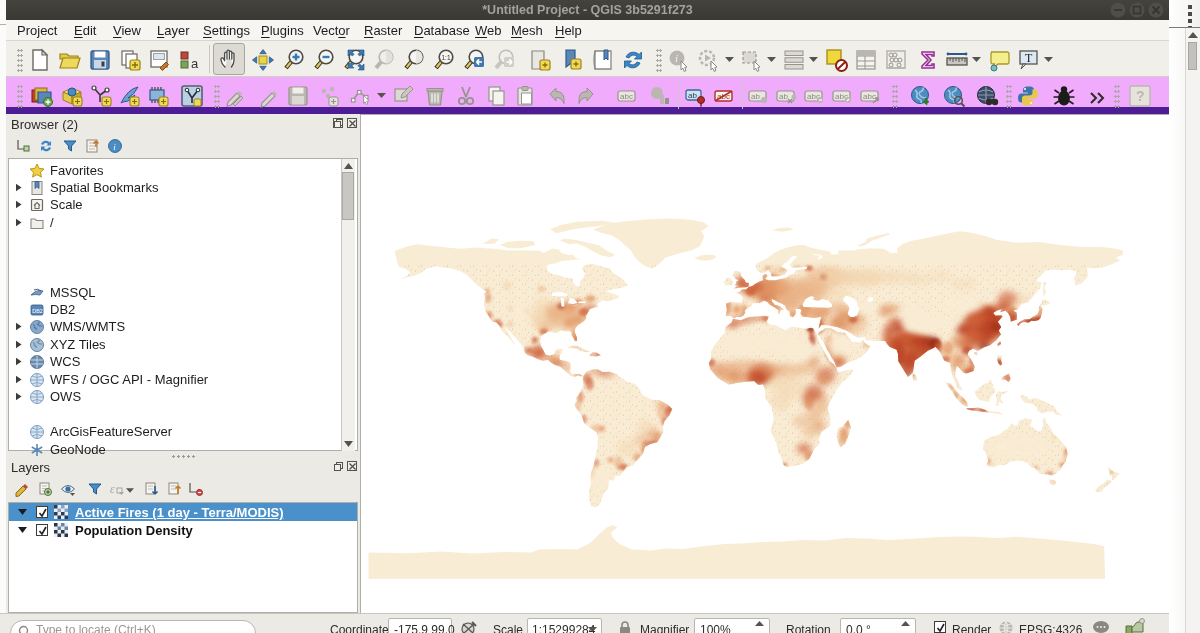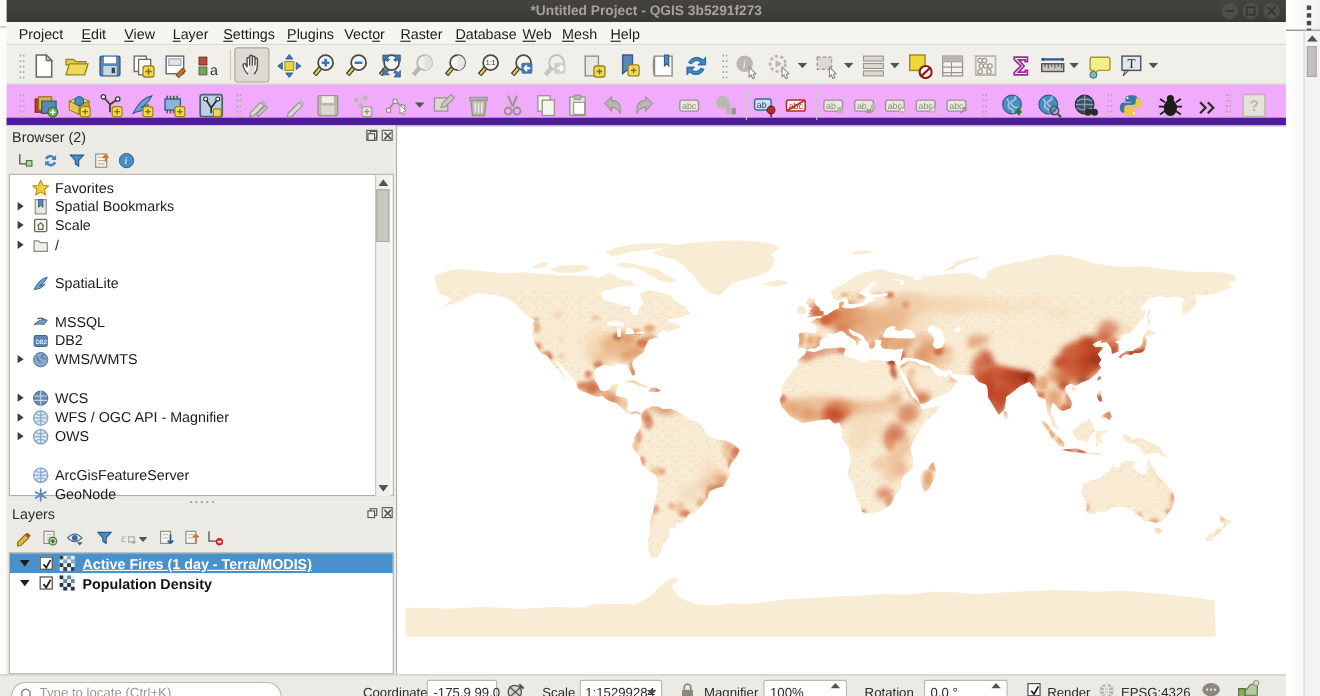--- a/index.html
+++ b/index.html
@@ -521,26 +521,20 @@
       </div>
       <div class="trow" style="top:99.82000000000001px">
         <svg style="position:absolute;left:9px;top:4px" width="8" height="9" viewBox="0 0 8 9">
           <path d="M1,0.7 l5.5,3.8 L1,8.299999999999999 z" fill="#3c3c38"></path>
         </svg>
         <svg style="position:absolute;left:23px;top:1px" width="16" height="16" viewBox="0 0 16 16">
           <path d="M2,4 h4 l1.5,1.5 H14 v8 H2 z" fill="#f1efe9" stroke="#8a8880" stroke-width="1.1"></path>
         </svg>
         <span style="position:absolute;left:44px;top:1px">/</span>
       </div>
-      <div class="trow" style="top:134.7px">
-        <svg style="position:absolute;left:23px;top:1px" width="16" height="16" viewBox="0 0 16 16">
-          <path d="M2,13 q5,-10 12,-11 q-3,6 -7,8 q4,-1 5,-2 q-2,4 -8,5 z" fill="#6a9fd0" stroke="#2e5a8a" stroke-width="0.8"></path>
-        </svg>
-        <span style="position:absolute;left:44px;top:1px">SpatiaLite</span>
-      </div>
       <div class="trow" style="top:169.58px">
         <svg style="position:absolute;left:23px;top:1px" width="16" height="16" viewBox="0 0 16 16">
           <path d="M2,10 q6,-6 12,-4 l-3,4 q-4,-1 -9,0 z" fill="#7a9cc4" stroke="#3c5c84" stroke-width="0.8"></path>
           <path d="M5,5 q4,-2 7,1" stroke="#3c5c84" stroke-width="1" fill="none"></path>
         </svg>
         <span style="position:absolute;left:44px;top:1px">MSSQL</span>
       </div>
       <div class="trow" style="top:187.02px">
         <svg style="position:absolute;left:23px;top:1px" width="16" height="16" viewBox="0 0 16 16">
           <rect x="2" y="3" width="12" height="10" rx="1.5" fill="#5b86b8" stroke="#2e5a8a" stroke-width="0.8"></rect>
@@ -550,20 +544,30 @@
       </div>
       <div class="trow" style="top:204.46px">
         <svg style="position:absolute;left:9px;top:4px" width="8" height="9" viewBox="0 0 8 9">
           <path d="M1,0.7 l5.5,3.8 L1,8.299999999999999 z" fill="#3c3c38"></path>
         </svg>
         <svg style="position:absolute;left:23px;top:1px" width="16" height="16" viewBox="0 0 16 16">
           <circle cx="8" cy="8" r="6.5" fill="#88aacc" stroke="#4a6a8a" stroke-width="0.8"></circle>
           <path d="M4,5 q2,1.5 1.5,3.5 q2,0.5 2,2.5 M10,2.5 q0.5,2 -1.5,3 q2,2 4.5,1.5" fill="none" stroke="#5580aa" stroke-width="1.4"></path>
         </svg>
         <span style="position:absolute;left:44px;top:1px">WMS/WMTS</span>
+      </div>
+      <div class="trow" style="top:221.9px">
+        <svg style="position:absolute;left:9px;top:4px" width="8" height="9" viewBox="0 0 8 9">
+          <path d="M1,0.7 l5.5,3.8 L1,8.299999999999999 z" fill="#3c3c38"></path>
+        </svg>
+        <svg style="position:absolute;left:23px;top:1px" width="16" height="16" viewBox="0 0 16 16">
+          <circle cx="8" cy="8" r="6.5" fill="#a8c0d4" stroke="#4a6a8a" stroke-width="0.8"></circle>
+          <path d="M4,5 q2,1.5 1.5,3.5 q2,0.5 2,2.5 M10,2.5 q0.5,2 -1.5,3 q2,2 4.5,1.5" fill="none" stroke="#7094b4" stroke-width="1.4"></path>
+        </svg>
+        <span style="position:absolute;left:44px;top:1px">XYZ Tiles</span>
       </div>
       <div class="trow" style="top:239.34px">
         <svg style="position:absolute;left:9px;top:4px" width="8" height="9" viewBox="0 0 8 9">
           <path d="M1,0.7 l5.5,3.8 L1,8.299999999999999 z" fill="#3c3c38"></path>
         </svg>
         <svg style="position:absolute;left:23px;top:1px" width="16" height="16" viewBox="0 0 16 16">
           <circle cx="8" cy="8" r="6.5" fill="#6a8cb0" stroke="#3c5c84" stroke-width="0.8"></circle>
           <path d="M2,6 h12 M2,10 h12 M8,1.5 v13" stroke="#c8d8e4" stroke-width="1"></path>
         </svg>
         <span style="position:absolute;left:44px;top:1px">WCS</span>

